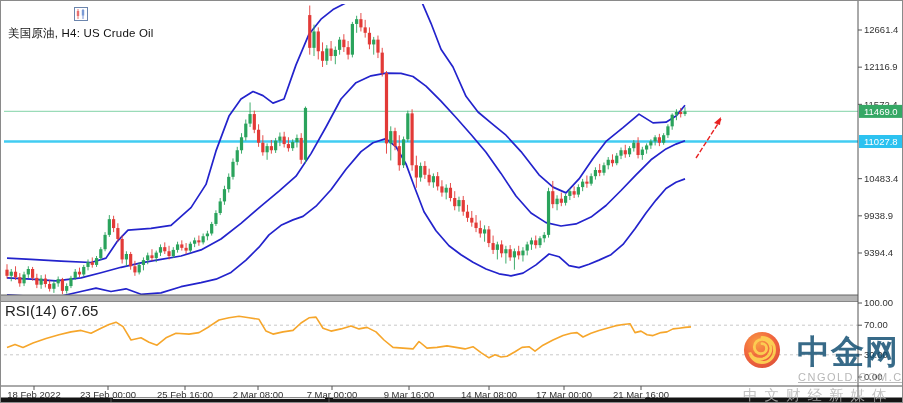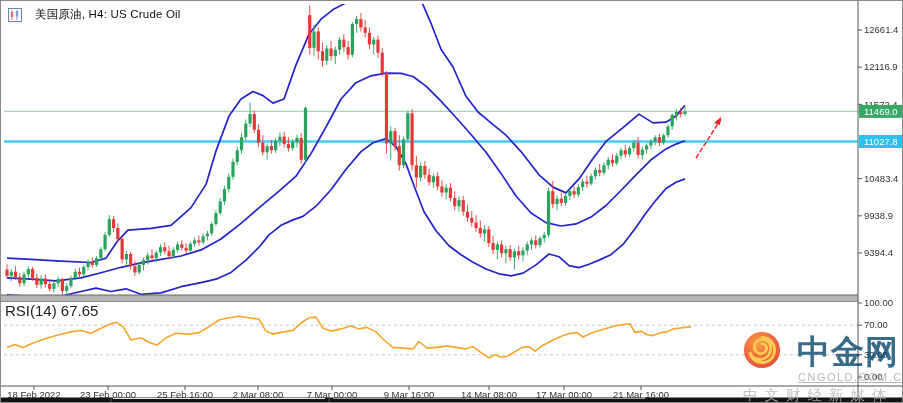--- a/index.html
+++ b/index.html
@@ -1,20 +1,20 @@
 <!DOCTYPE html>
 <html><head>
 <meta charset="utf-8">
 <style>
   html,body{margin:0;padding:0;background:#fff;}
   #frame{position:relative;width:903px;height:403px;background:#ffffff;overflow:hidden;
          border:1px solid #8a8a8a;box-sizing:border-box;
          font-family:"Liberation Sans", sans-serif;}
   #chart-svg{position:absolute;left:0;top:0;}
-  #header{position:absolute;left:7px;top:6px;display:flex;align-items:center;gap:13px;z-index:5;}
+  #header{position:absolute;left:7px;top:6px;display:flex;align-items:center;gap:5px;z-index:5;flex-direction:column;}
   #header .title{font-size:11.5px;color:#111;letter-spacing:.2px;}
   #rsi-label{position:absolute;left:4px;top:301px;font-size:15px;color:#222;z-index:5;}
   #watermark{position:absolute;left:742px;top:330px;width:158px;z-index:9;opacity:.82;}
   #wm-row{display:flex;align-items:center;}
   #wm-brand{font-size:33px;font-weight:bold;color:#0c4a6e;line-height:1;margin-left:16px;letter-spacing:1px;font-family:Liberation Serif, serif;}
   #wm-domain{font-size:11px;color:#a8a8a8;letter-spacing:1.5px;margin:-2px 0 0 55px;text-decoration:underline;}
   #wm-slogan{font-size:14.5px;color:#b4b4b4;letter-spacing:7px;margin-top:3px;white-space:nowrap;}
   .hicon{width:14px;height:14px;display:inline-block;}
 </style>
 </head>

